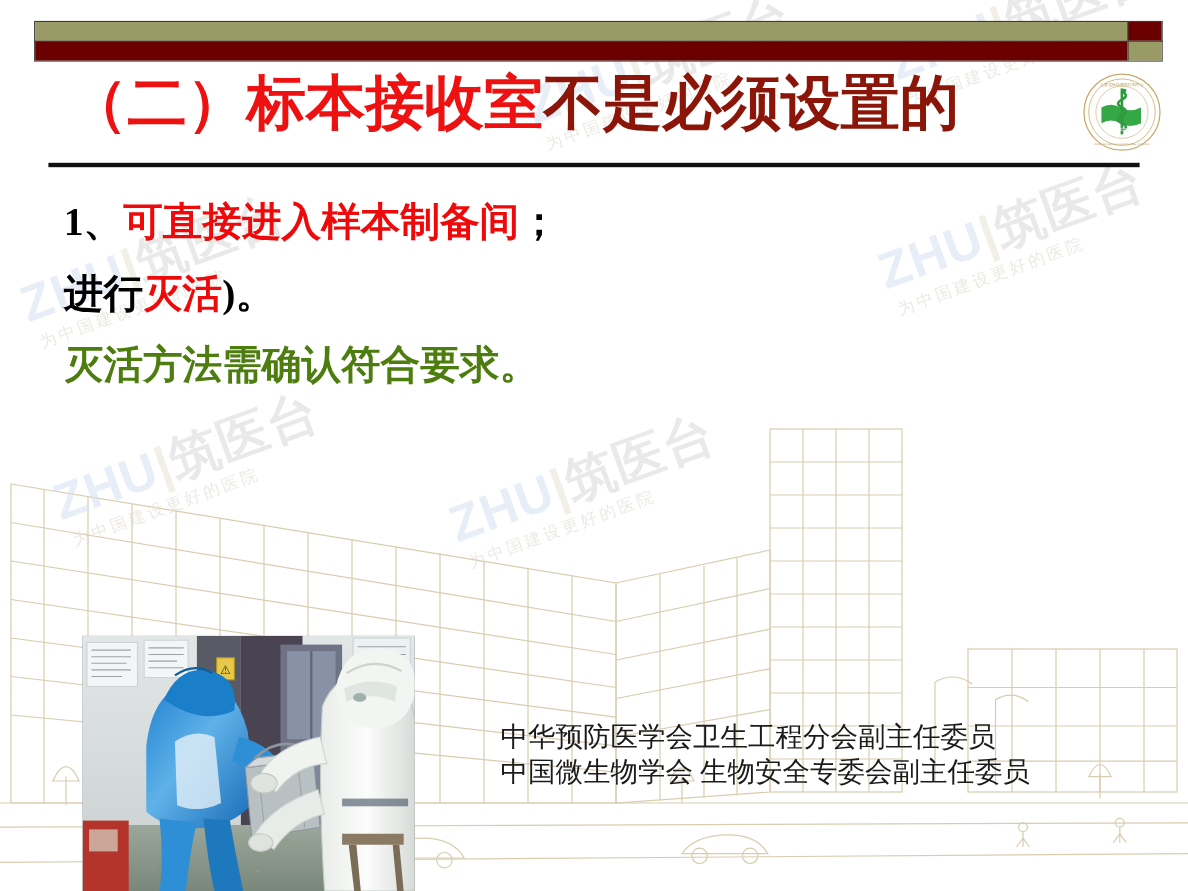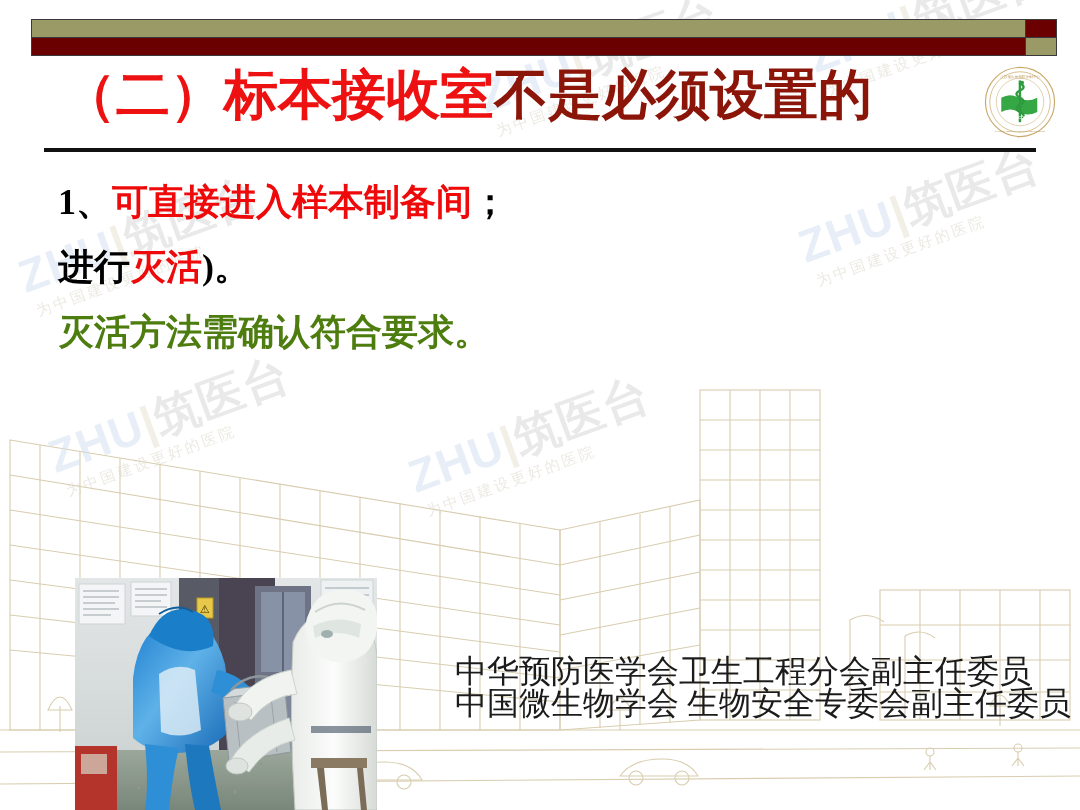--- a/index.html
+++ b/index.html
@@ -151,21 +151,21 @@
     background: #8fa0a8;
   }
   .photo svg { display: block; }
 
   
   .credits {
     position: absolute;
     left: 455px;
     top: 655px;
     font-family: "Liberation Serif", "DejaVu Serif", serif;
-    font-size: 32px;
+    font-size: 25px;
     line-height: 32px;
     color: #1b1b1b;
     white-space: nowrap;
   }
 </style>
 </head>
 <body>
 
 <div id="slide">
 

